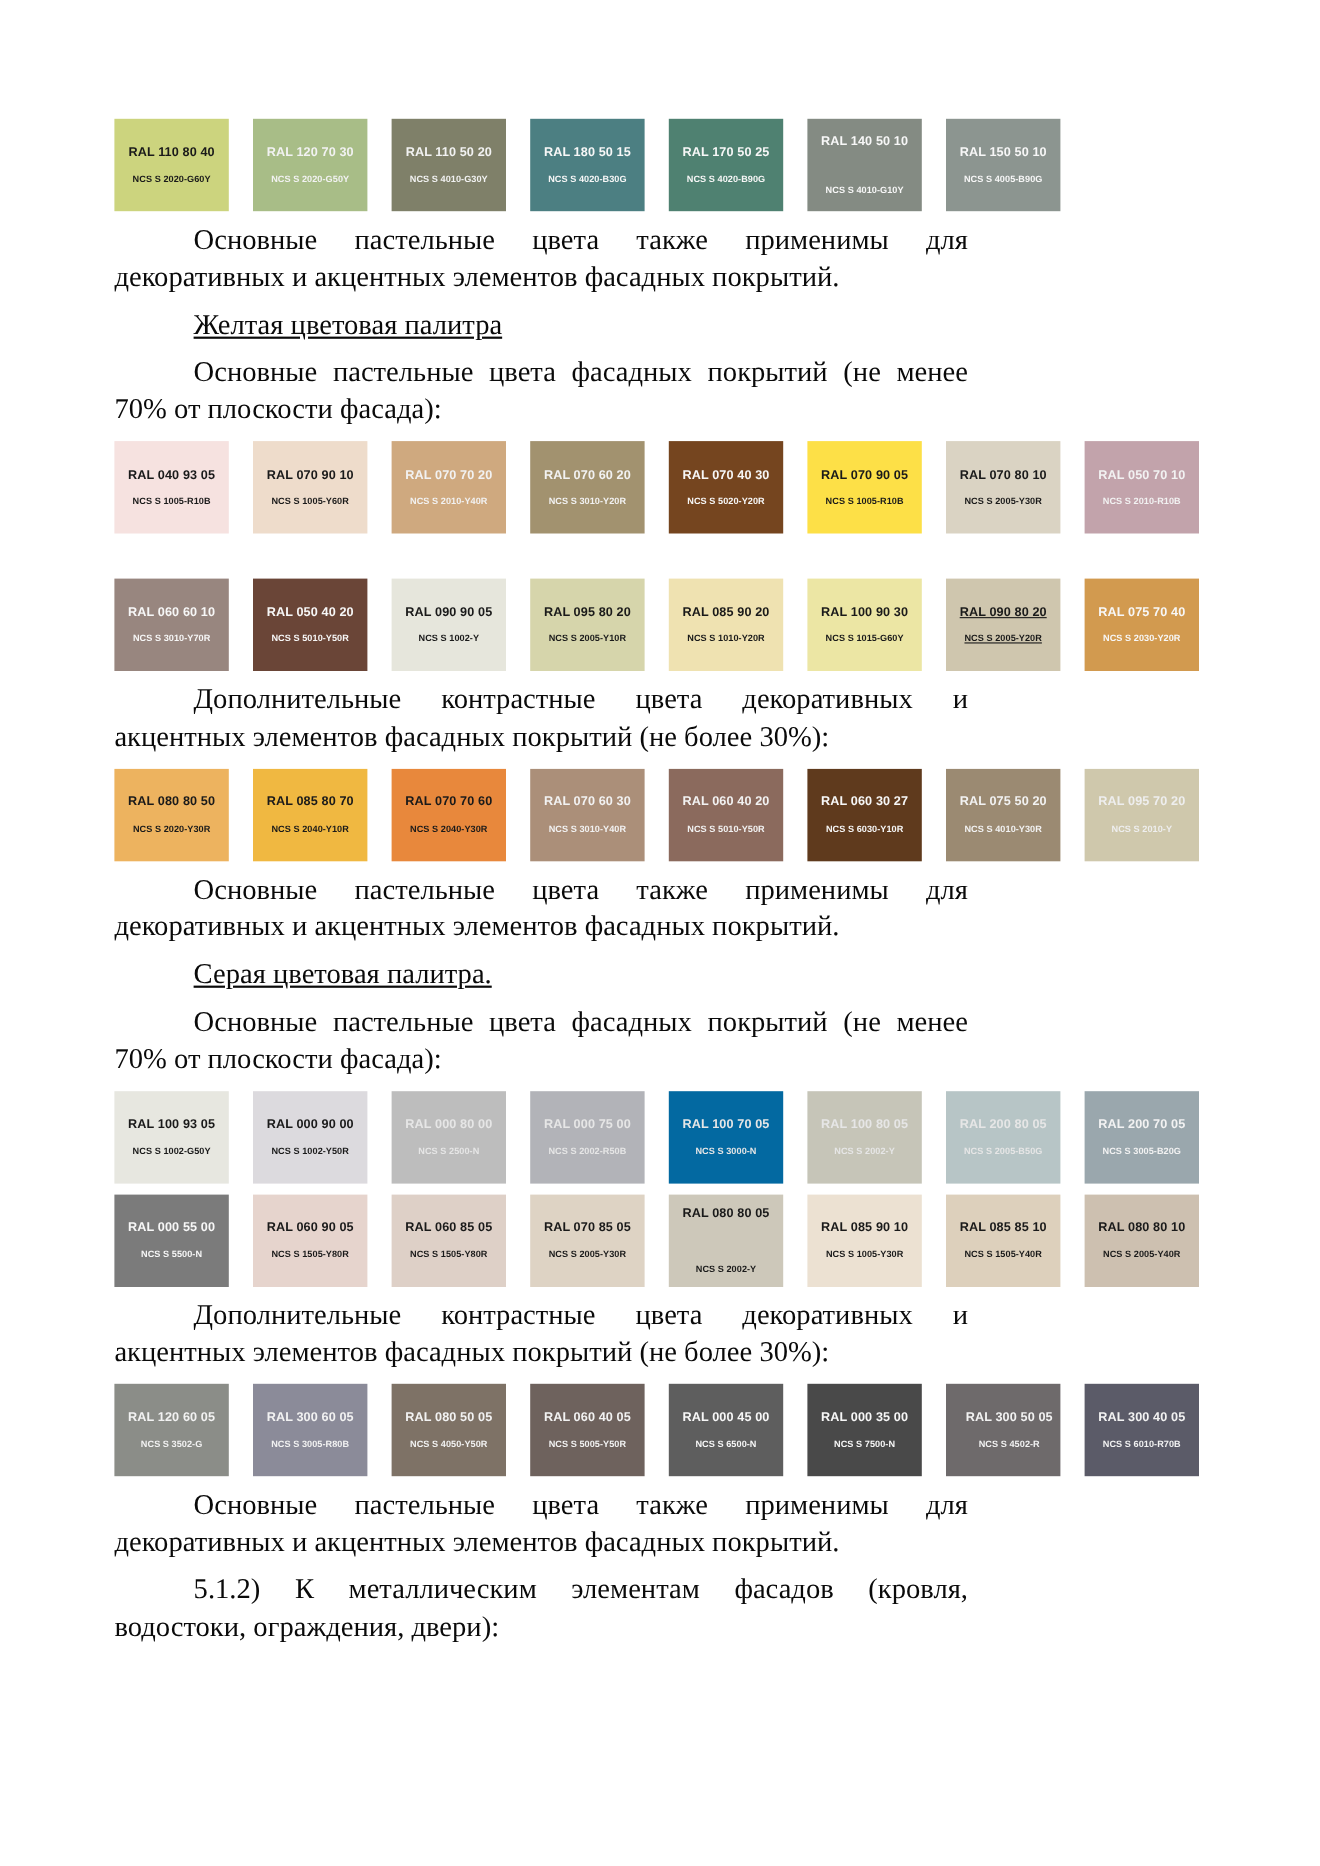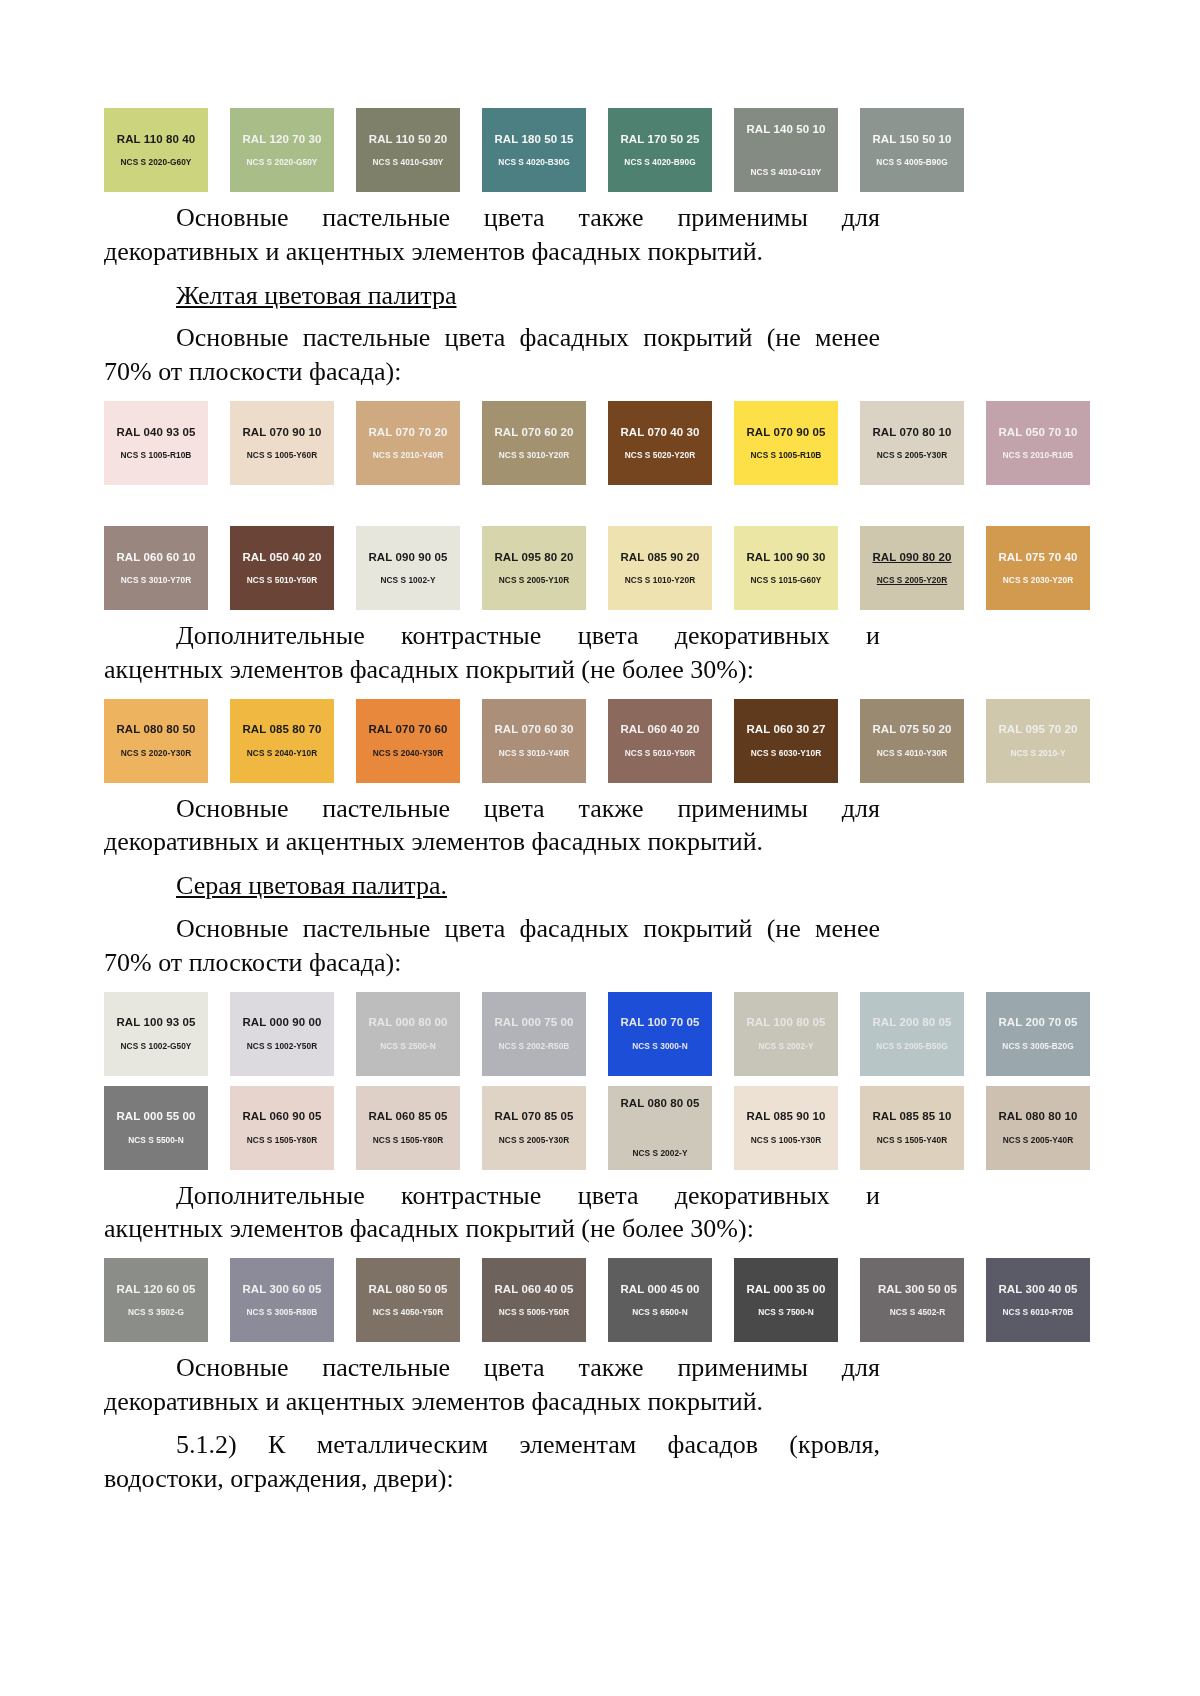--- a/index.html
+++ b/index.html
@@ -243,21 +243,21 @@
         <div class="ncs">NCS S 1002-Y50R</div>
       </div>
       <div class="swatch" style="background: rgb(189, 189, 189); color: rgb(230, 230, 230);">
         <div class="ral">RAL 000 80 00</div>
         <div class="ncs">NCS S 2500-N</div>
       </div>
       <div class="swatch" style="background: rgb(178, 179, 184); color: rgb(230, 230, 230);">
         <div class="ral">RAL 000 75 00</div>
         <div class="ncs">NCS S 2002-R50B</div>
       </div>
-      <div class="swatch" style="background: #1d4ed8; color: rgb(230, 230, 230);">
+      <div class="swatch" style="background: #0369a1; color: rgb(230, 230, 230);">
         <div class="ral">RAL 100 70 05</div>
         <div class="ncs">NCS S 3000-N</div>
       </div>
       <div class="swatch" style="background: rgb(198, 197, 184); color: rgb(230, 230, 230);">
         <div class="ral">RAL 100 80 05</div>
         <div class="ncs">NCS S 2002-Y</div>
       </div>
       <div class="swatch" style="background: rgb(183, 197, 198); color: rgb(230, 230, 230);">
         <div class="ral">RAL 200 80 05</div>
         <div class="ncs">NCS S 2005-B50G</div>

